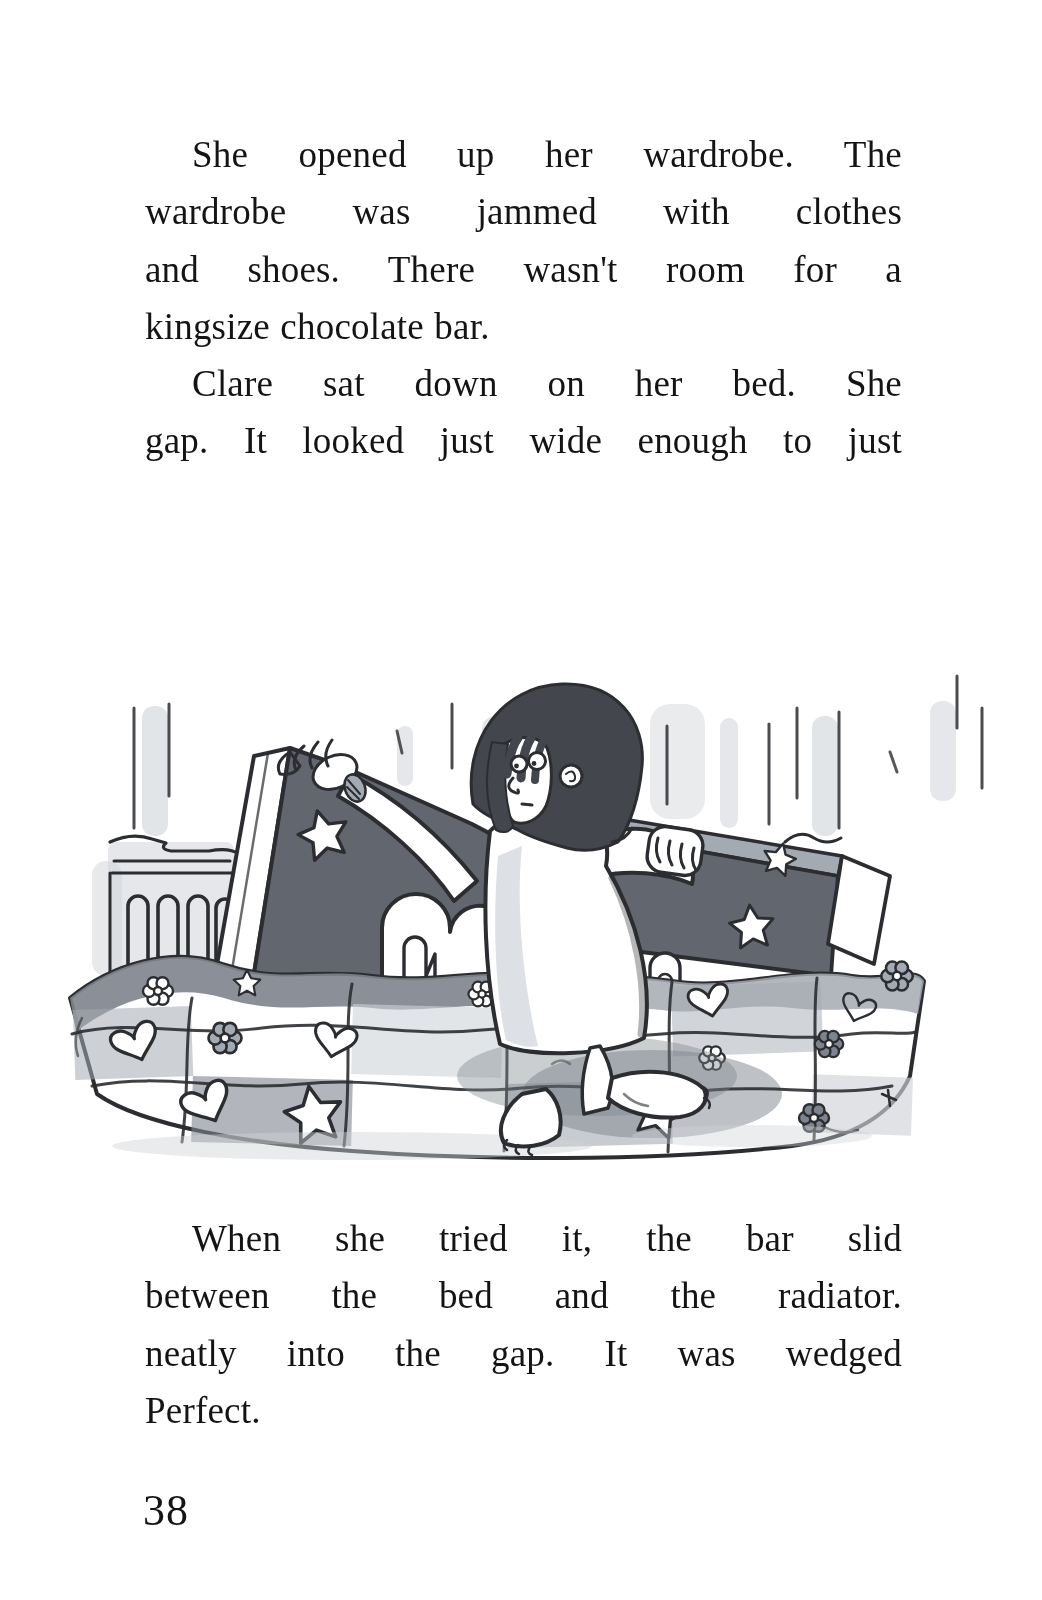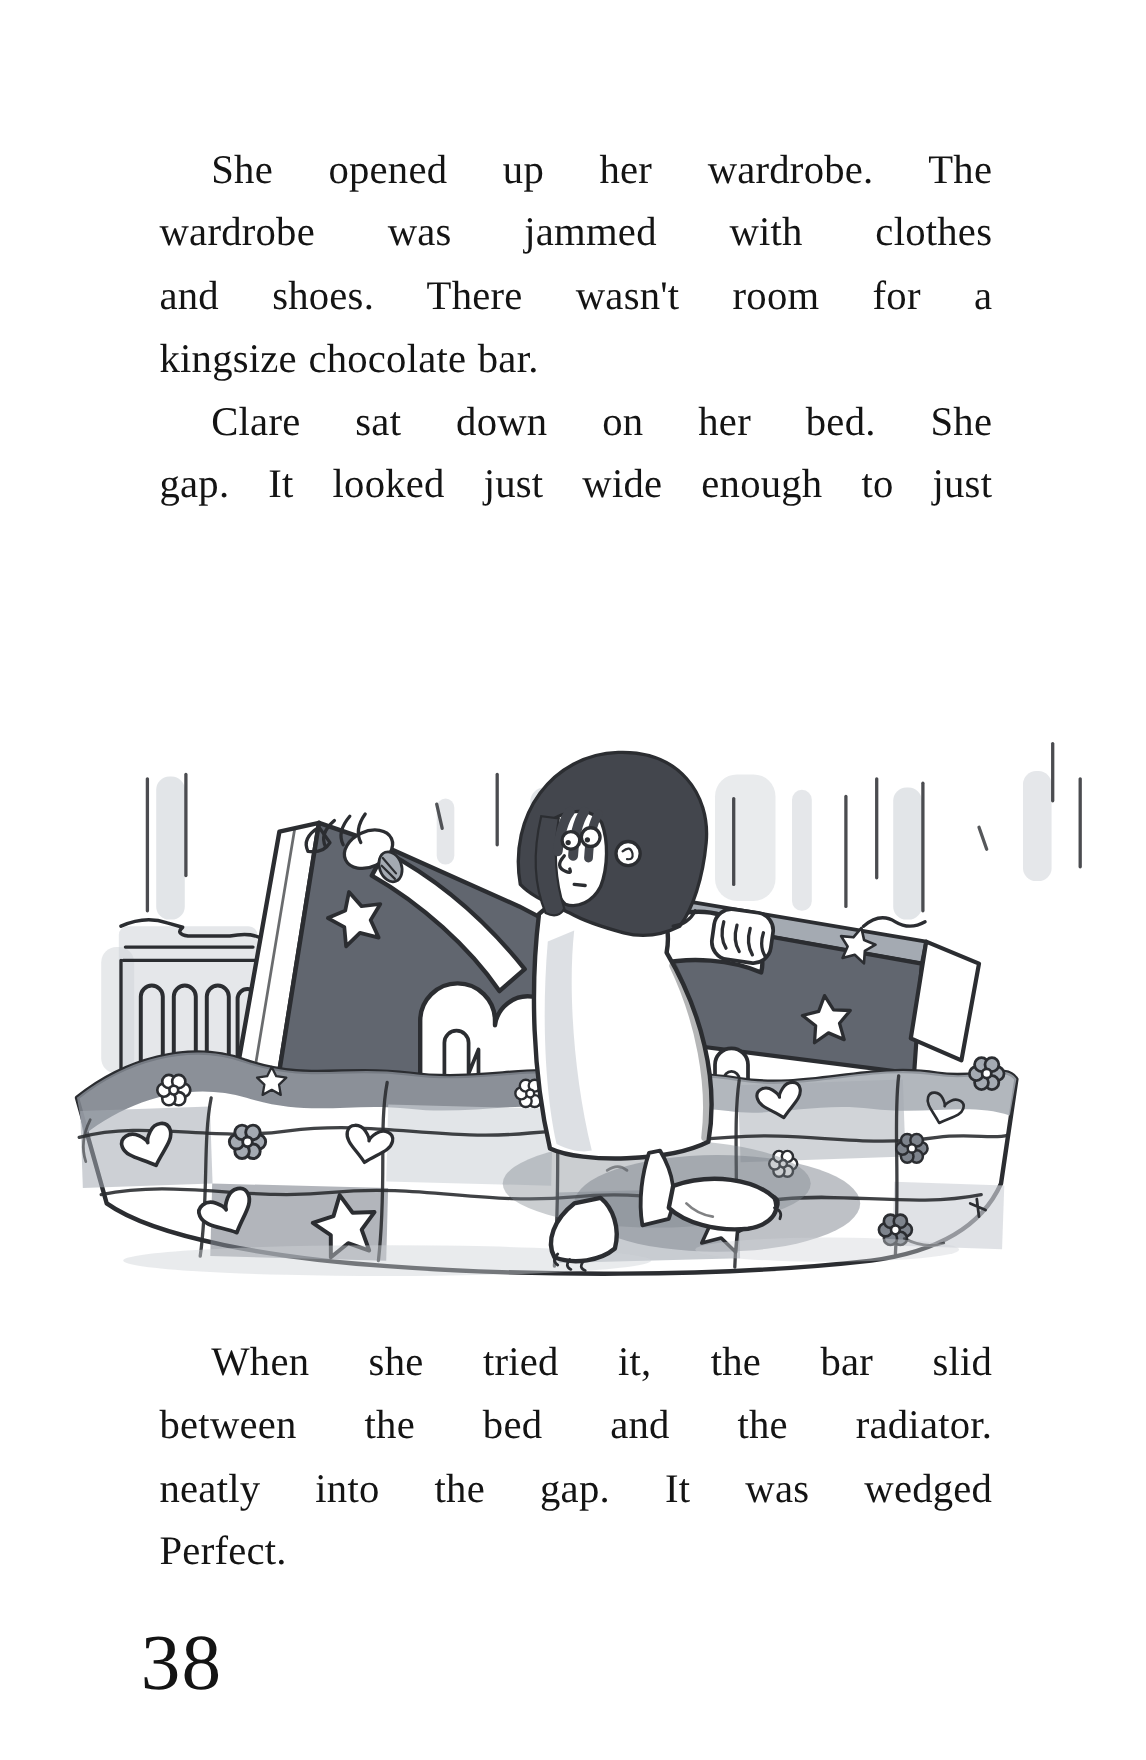--- a/index.html
+++ b/index.html
@@ -31,23 +31,23 @@
     letter-spacing:.2px;
     word-spacing:1px;
   }
   .text-top{top:126px;}
   .text-bottom{top:1184px;margin-top:26px;}
   .line{display:block;}
   .jl{text-align:justify;text-align-last:justify;}
   .indent{padding-left:47px;}
   .page-number{
     position:absolute;
-    left:128px;
+    left:143px;
     top:1484px;
-    font-size:72px;
+    font-size:44px;
     line-height:54px;
     letter-spacing:1px;
   }
   .illus{
     position:absolute;
     left:52px;
     top:646px;
     width:940px;
     height:520px;
   }

